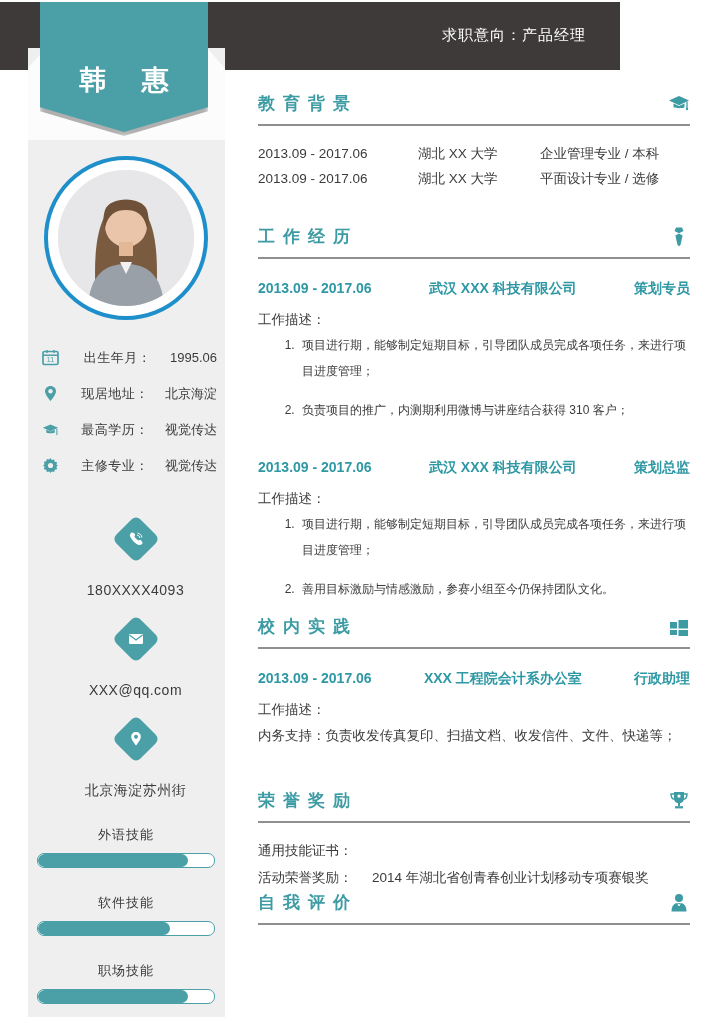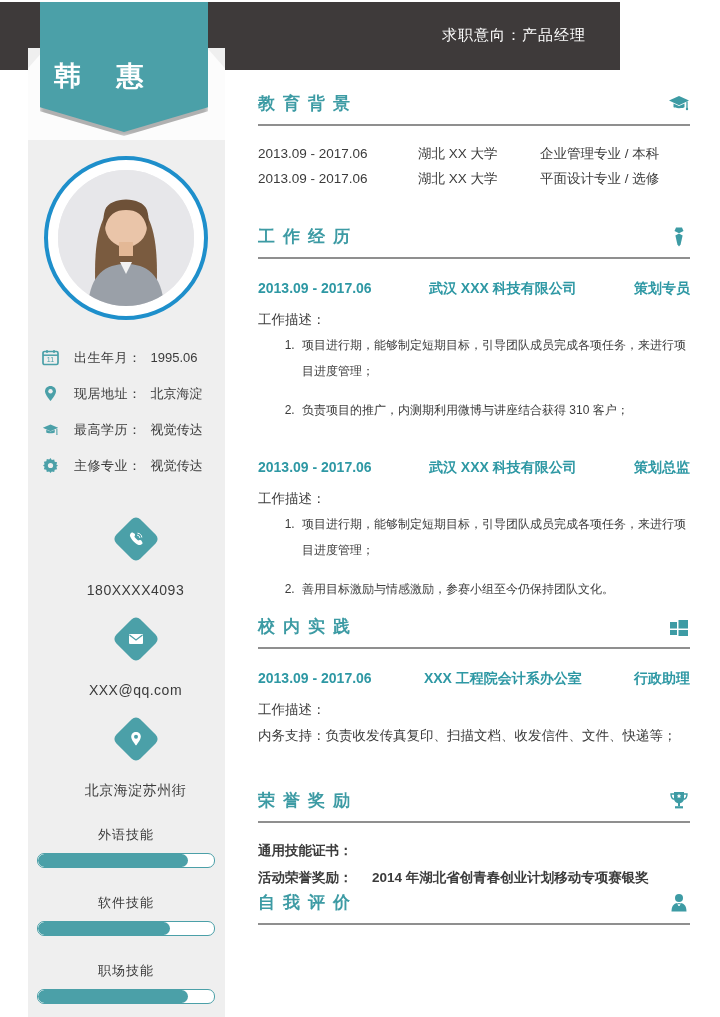--- a/index.html
+++ b/index.html
@@ -14,28 +14,28 @@
   .job-intent{position:absolute;top:24px;right:34px;color:#ffffff;font-size:15px;letter-spacing:1px;}
   
   .sidebar{position:absolute;left:28px;top:48px;width:197px;height:969px;background:#efefef;}
   .sidebar-cap{position:absolute;left:0;top:0;width:197px;height:92px;background:#fcfcfc;
     clip-path:polygon(0 22%,9% 0,91% 0,100% 22%,100% 100%,0 100%);
     filter:drop-shadow(0 1px 2px rgba(0,0,0,.2));}
   .ribbon{position:absolute;left:40px;top:2px;width:168px;height:130px;background:#4ba0a8;
     clip-path:polygon(0 0,100% 0,100% 81%,50% 100%,0 81%);z-index:3;}
   .ribbon-shadow{position:absolute;left:40px;top:6px;width:168px;height:130px;background:rgba(0,0,0,.30);
     clip-path:polygon(0 0,100% 0,100% 81%,50% 100%,0 81%);z-index:2;filter:blur(2px);}
-  .name{display:block;padding-top:40px;color:#ffffff;font-size:27px;font-weight:bold;letter-spacing:14px;text-indent:14px;margin-top:16px;}
+  .name{display:block;text-align:center;padding-top:60px;color:#ffffff;font-size:27px;font-weight:bold;letter-spacing:14px;text-indent:14px;}
   
   .photo-ring{position:absolute;left:44px;top:156px;width:156px;height:156px;border-radius:50%;
     border:4px solid #1e8fcb;background:#ffffff;display:flex;align-items:center;justify-content:center;z-index:3;}
   .photo{width:136px;height:136px;border-radius:50%;overflow:hidden;background:#e9e9ec;}
   
   .info-list{position:absolute;left:42px;top:348px;width:175px;}
-  .info-row{display:flex;align-items:center;margin-bottom:17px;font-size:13px;height:19px;}
+  .info-row{display:flex;align-items:center;margin-bottom:17px;font-size:13px;height:19px;justify-content:space-between;}
   .info-row .ic{width:17px;height:17px;margin-right:15px;flex:none;}
   .info-label{color:#3b3b3b;letter-spacing:.5px;}
   .info-value{color:#3b3b3b;margin-left:9px;}
   
   .contacts{position:absolute;left:28px;top:516px;width:215px;text-align:center;}
   .diamond{width:34px;height:34px;background:#4ba0a8;border-radius:6px;transform:rotate(45deg);
     margin:6px auto 0 auto;display:flex;align-items:center;justify-content:center;}
   .diamond svg{transform:rotate(-45deg);}
   .contact-text{font-size:14px;color:#3b3b3b;margin:26px 0 24px 0;letter-spacing:.5px;}
   
@@ -56,21 +56,21 @@
   .sec-honors{margin-top:40px;}
   .sec-self{}
   .entry-head{display:flex;justify-content:space-between;align-items:baseline;margin-top:21px;
     color:#2e98a4;font-size:14px;font-weight:bold;}
   .entry-head .eh-company{flex:1;text-align:center;}
   .entry2{margin-top:36px;}
   .desc-label{font-size:13.5px;margin-top:13px;}
   ol.desc{margin:3px 0 0 0;padding-left:40px;font-size:12px;line-height:26px;}
   ol.desc li{margin-bottom:13px;padding-left:4px;}
   .plain-desc{font-size:13.5px;line-height:26px;margin-top:4px;}
-  .honor-rows{margin-top:14px;font-weight:bold;}
+  .honor-rows{margin-top:14px;}
   .honor-row{display:grid;grid-template-columns:114px 1fr;font-size:13.5px;line-height:27px;}
   .teal{fill:#3d9ba4;}
 </style>
 </head>
 <body>
 
 <div class="topbar">
   <span class="job-intent">求职意向：产品经理</span>
 </div>
 

